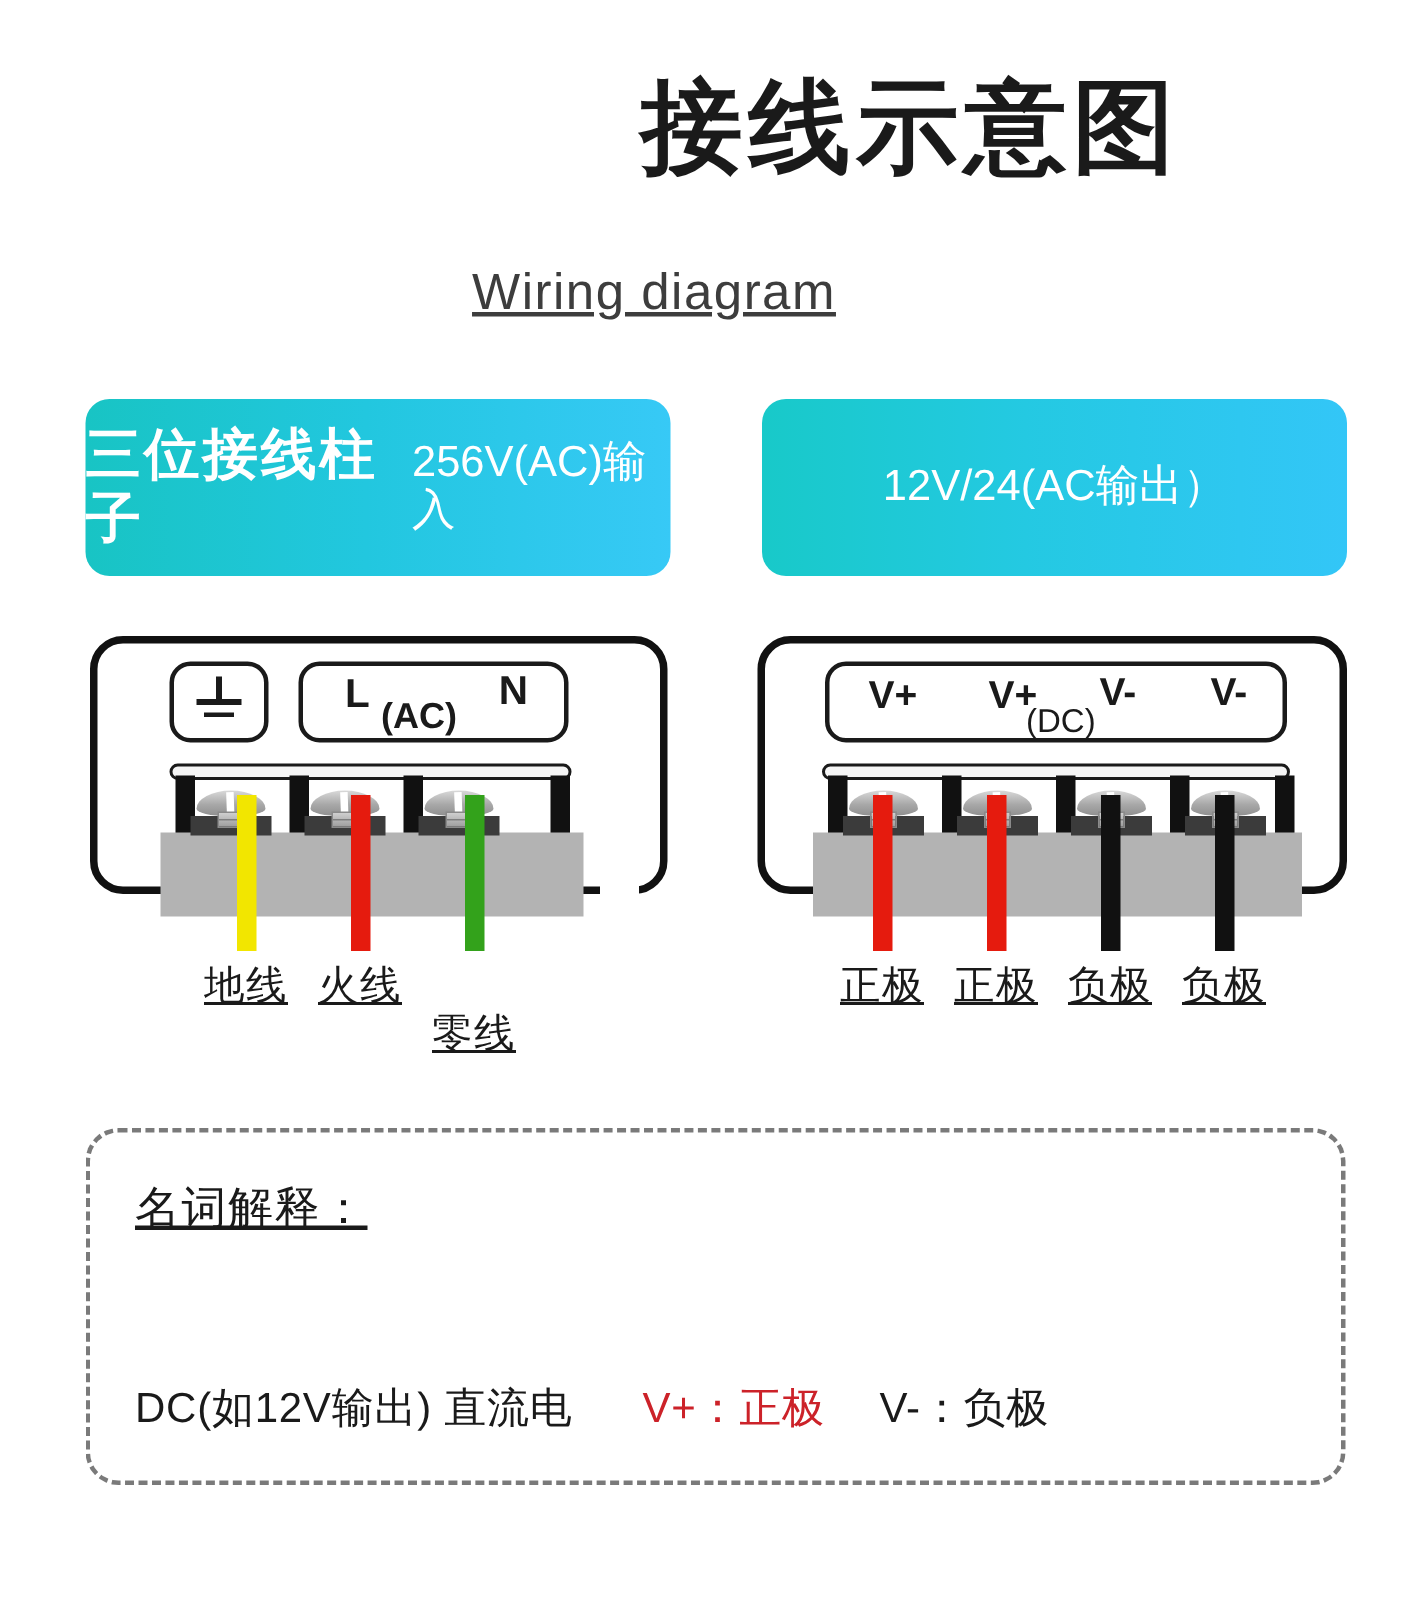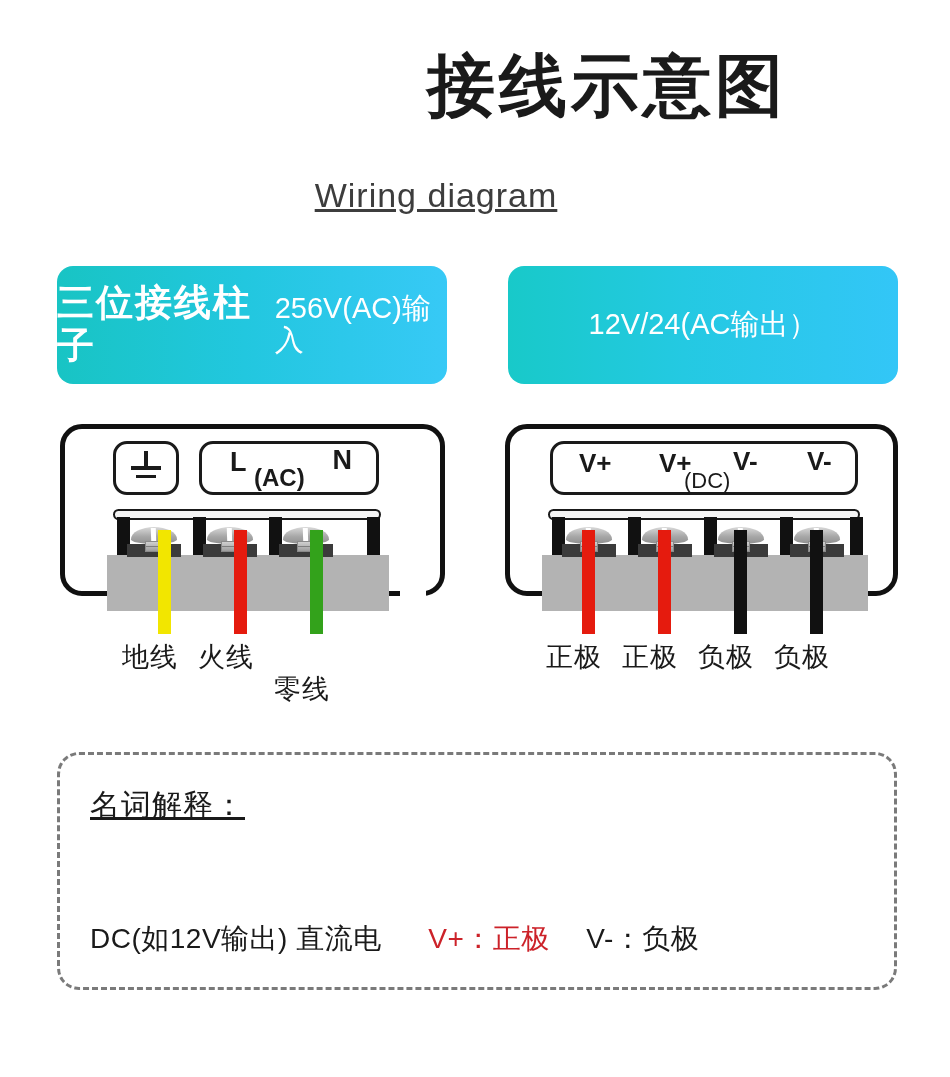--- a/index.html
+++ b/index.html
@@ -254,23 +254,24 @@
     position: absolute;
     width: 13px;
   }
 
   
   .wire-label {
     position: absolute;
     font-size: 27px;
     font-weight: normal;
     color: #1a1a1a;
-    text-align: left;
+    text-align: center;
     line-height: 1;
     letter-spacing: 1px;
+    text-decoration: underline;
   }
 
   
   .legend {
     position: absolute;
     left: 57px;
     top: 752px;
     width: 840px;
     height: 238px;
     border: 3px dashed #7a7a7a;

